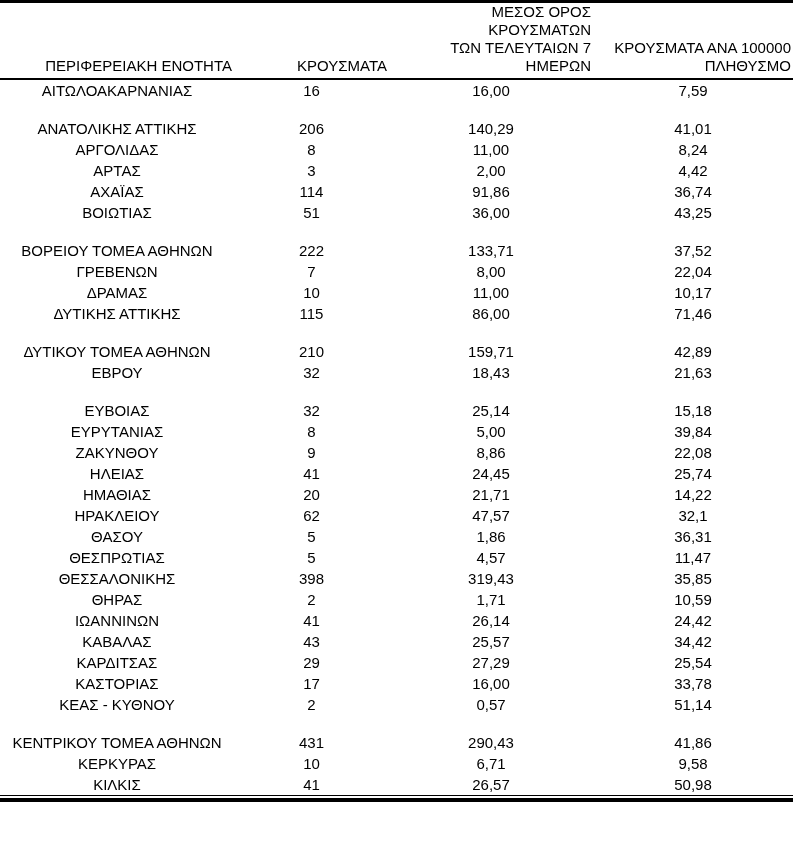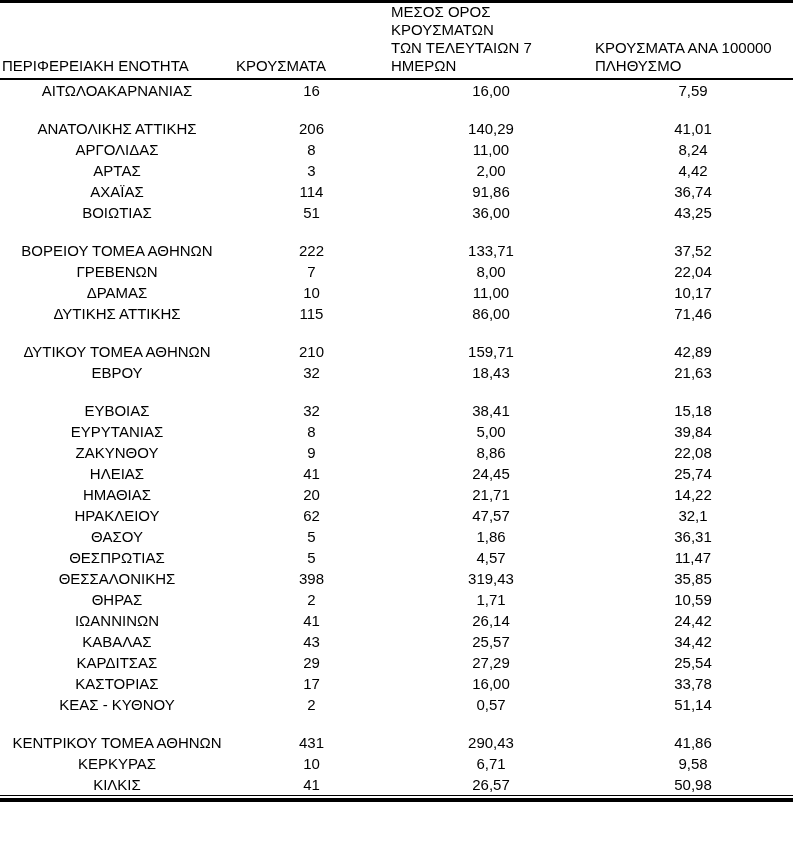--- a/index.html
+++ b/index.html
@@ -27,21 +27,21 @@
     border-bottom: 1px solid #000000;
   }
   col.c1 { width: 234px; }
   col.c2 { width: 155px; }
   col.c3 { width: 204px; }
   col.c4 { width: 200px; }
   thead th {
     font-weight: normal;
     font-size: 15px;
     line-height: 18px;
-    text-align: left;
+    text-align: right;
     vertical-align: bottom;
     white-space: pre-line;
     height: 69px;
     padding: 0 2px 3px 2px;
     border-bottom: 2px solid #000000;
   }
   tbody td {
     font-size: 15px;
     text-align: center;
     vertical-align: middle;
@@ -167,21 +167,21 @@
           <td>32</td>
           <td>18,43</td>
           <td>21,63</td>
         </tr>
         <tr class="blank">
           <td colspan="4"></td>
         </tr>
         <tr>
           <td>ΕΥΒΟΙΑΣ</td>
           <td>32</td>
-          <td>38,41</td>
+          <td>25,14</td>
           <td>15,18</td>
         </tr>
         <tr>
           <td>ΕΥΡΥΤΑΝΙΑΣ</td>
           <td>8</td>
           <td>5,00</td>
           <td>39,84</td>
         </tr>
         <tr>
           <td>ΖΑΚΥΝΘΟΥ</td>

